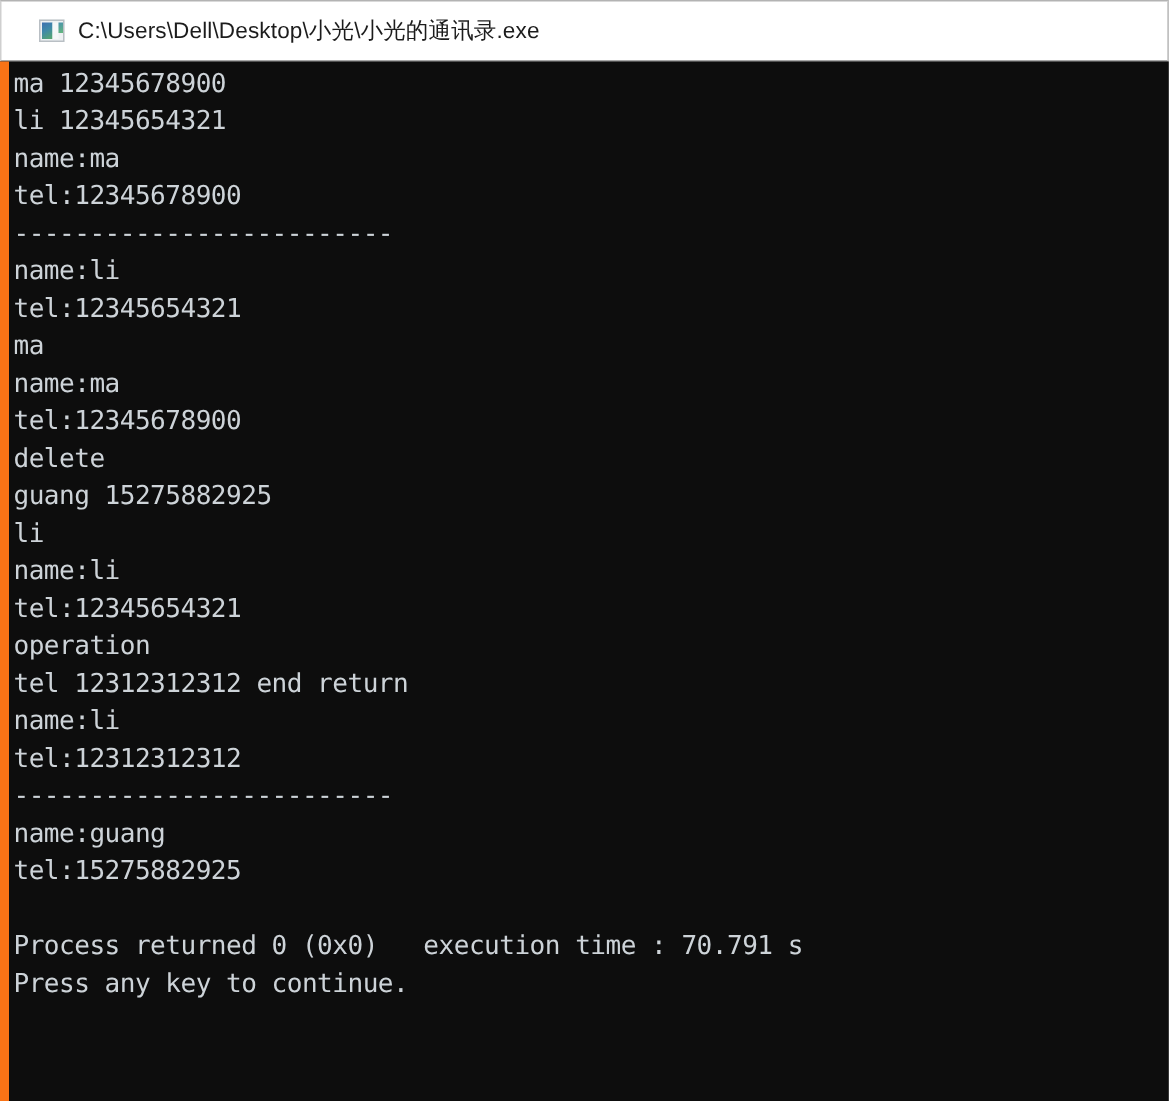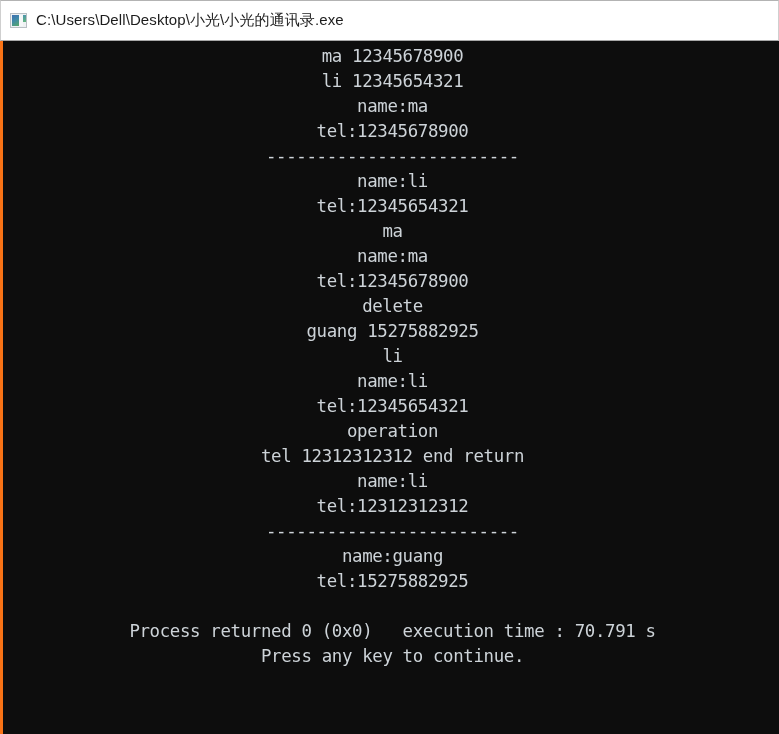--- a/index.html
+++ b/index.html
@@ -25,21 +25,21 @@
   #title-bar {
     height: 41px;
     background: #ffffff;
     border-top: 1px solid #b3b3b3;
     border-left: 1px solid #cfcfcf;
     border-right: 1px solid #cfcfcf;
     border-bottom: 1px solid #a8a8a8;
     box-sizing: border-box;
     display: flex;
     align-items: center;
-    padding-left: 9px;
+    padding-left: 25px;
     flex: 0 0 auto;
   }
   #app-icon {
     width: 17px;
     height: 15px;
     flex: 0 0 auto;
     position: relative;
     border: 1px solid #b9bfc4;
     background: #eef1f3;
     box-sizing: border-box;
@@ -75,22 +75,21 @@
     color: #1c1c1c;
     white-space: nowrap;
     letter-spacing: 0.1px;
   }
   
   #console-body {
     flex: 1 1 auto;
     background: #0d0d0d;
     position: relative;
     overflow: hidden;
-    border-left: 3px solid #f97316;
-    text-align: center;
+    border-left: 6px solid #f97316;
   }
   #console-output {
     margin: 0;
     padding: 3px 0 0 3px;
     font-family: "DejaVu Sans Mono", "Liberation Mono", monospace;
     font-size: 17.4px;
     line-height: 25px;
     color: #cdd3d8;
     white-space: pre;
     letter-spacing: -0.35px;

